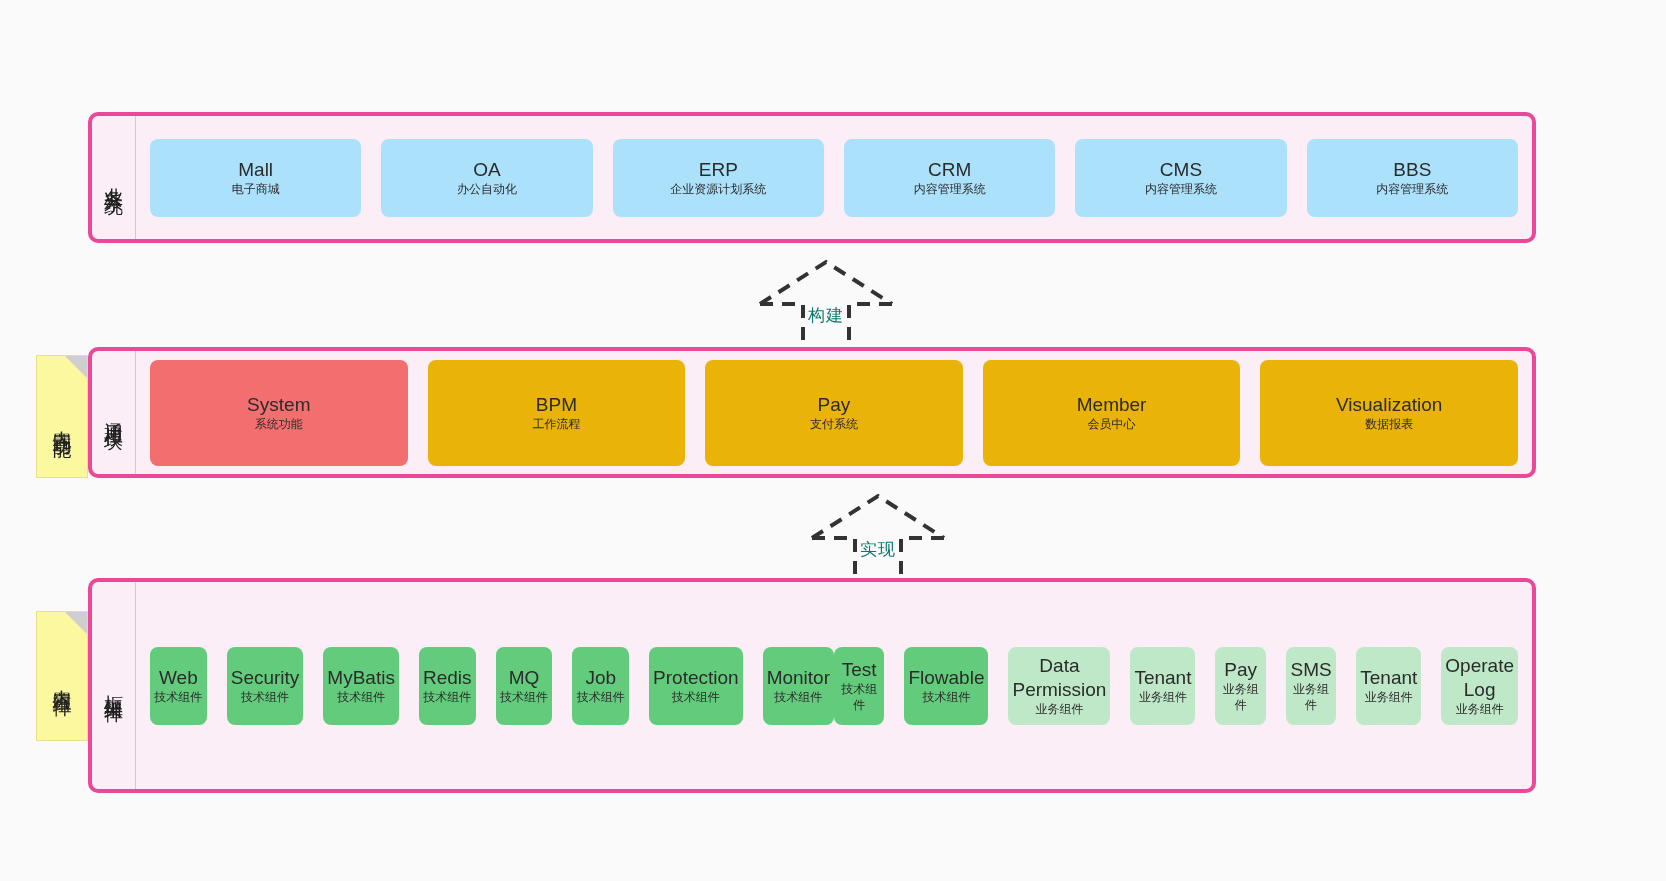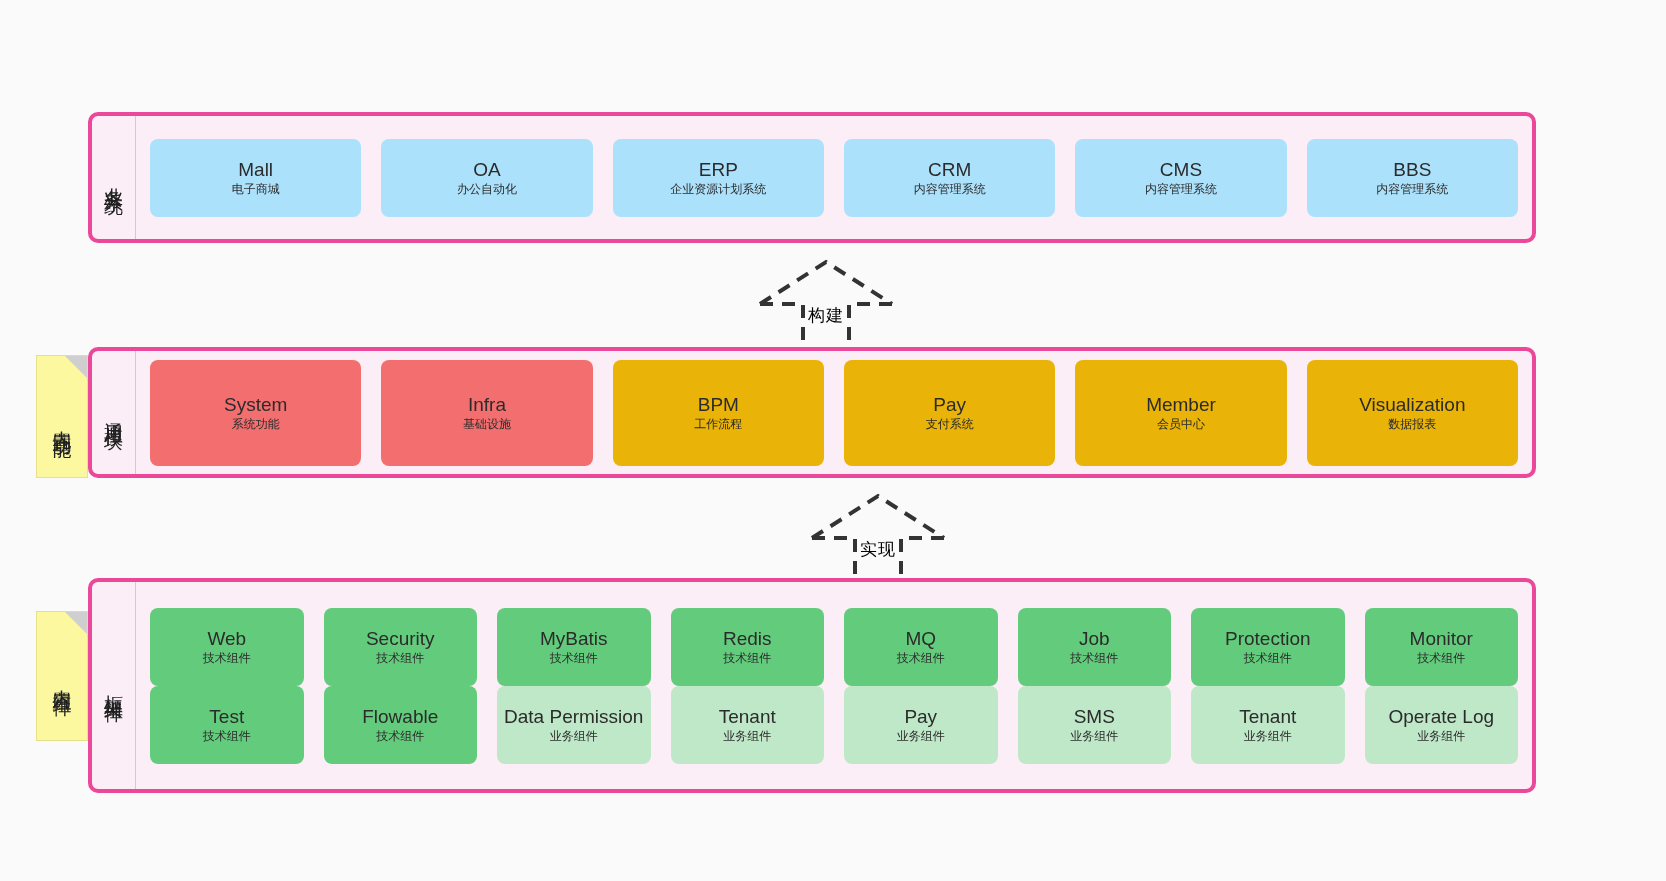--- a/index.html
+++ b/index.html
@@ -71,21 +71,21 @@
     padding: 0 14px;
     gap: 0;
   }
   .row {
     display: flex;
     width: 100%;
     gap: 20px;
   }
   .rows {
     display: flex;
-    flex-direction: column;
+    flex-direction: row;
     width: 100%;
     padding: 14px 0;
   }
 
   
   .card {
     flex: 1 1 0;
     border-radius: 8px;
     display: flex;
     flex-direction: column;
@@ -115,21 +115,21 @@
     width: 180px;
     height: 110px;
   }
   .arrow-wrap svg { display: block; overflow: visible; }
   .arrow-label {
     position: absolute;
     left: 0; right: 0;
     top: 46px;
     text-align: center;
     font-size: 17px;
-    color: #000000;
+    color: #0f766e;
     letter-spacing: 1px;
   }
 </style>
 </head>
 <body>
 
 <div id="stage">
 
   <div class="band" id="band-business" style="left:88px; top:112px; width:1448px; height:131px;">
     <div class="band-title">业务系统</div>
@@ -183,24 +183,20 @@
   </div>
 
   <div class="band" id="band-module" style="left:88px; top:347px; width:1448px; height:131px;">
     <div class="band-title">通用模块</div>
     <div class="band-body">
       <div class="row">
 
         <div class="card c-red h-mod">
           <span class="t1">System</span>
           <span class="t2">系统功能</span>
-        </div>
-        <div class="card c-red h-mod">
-          <span class="t1">Infra</span>
-          <span class="t2">基础设施</span>
         </div>
         <div class="card c-pink h-mod">
           <span class="t1">BPM</span>
           <span class="t2">工作流程</span>
         </div>
         <div class="card c-pink h-mod">
           <span class="t1">Pay</span>
           <span class="t2">支付系统</span>
         </div>
         <div class="card c-pink h-mod">

